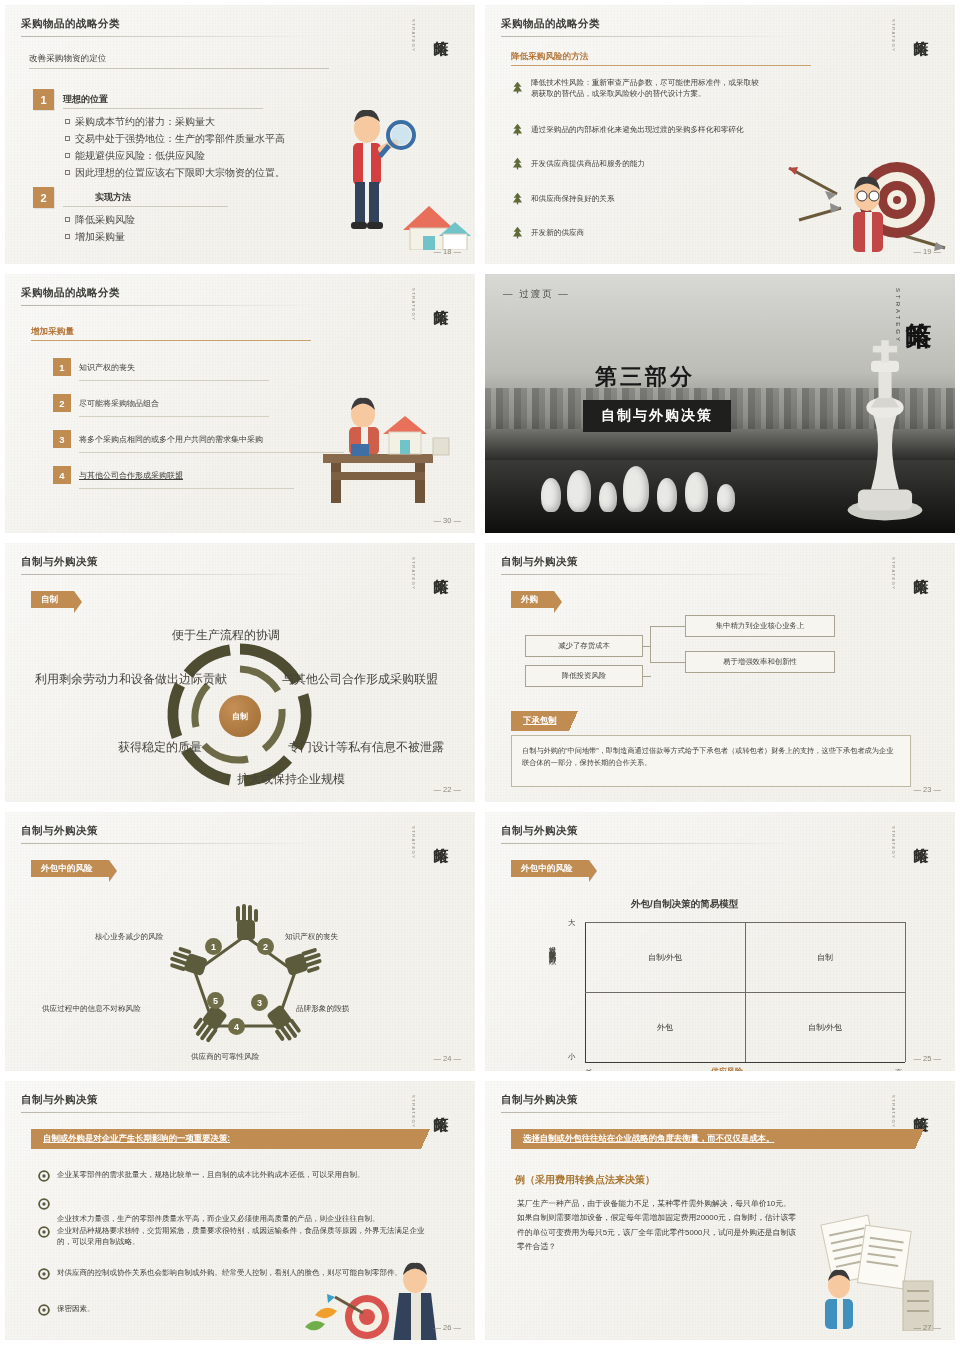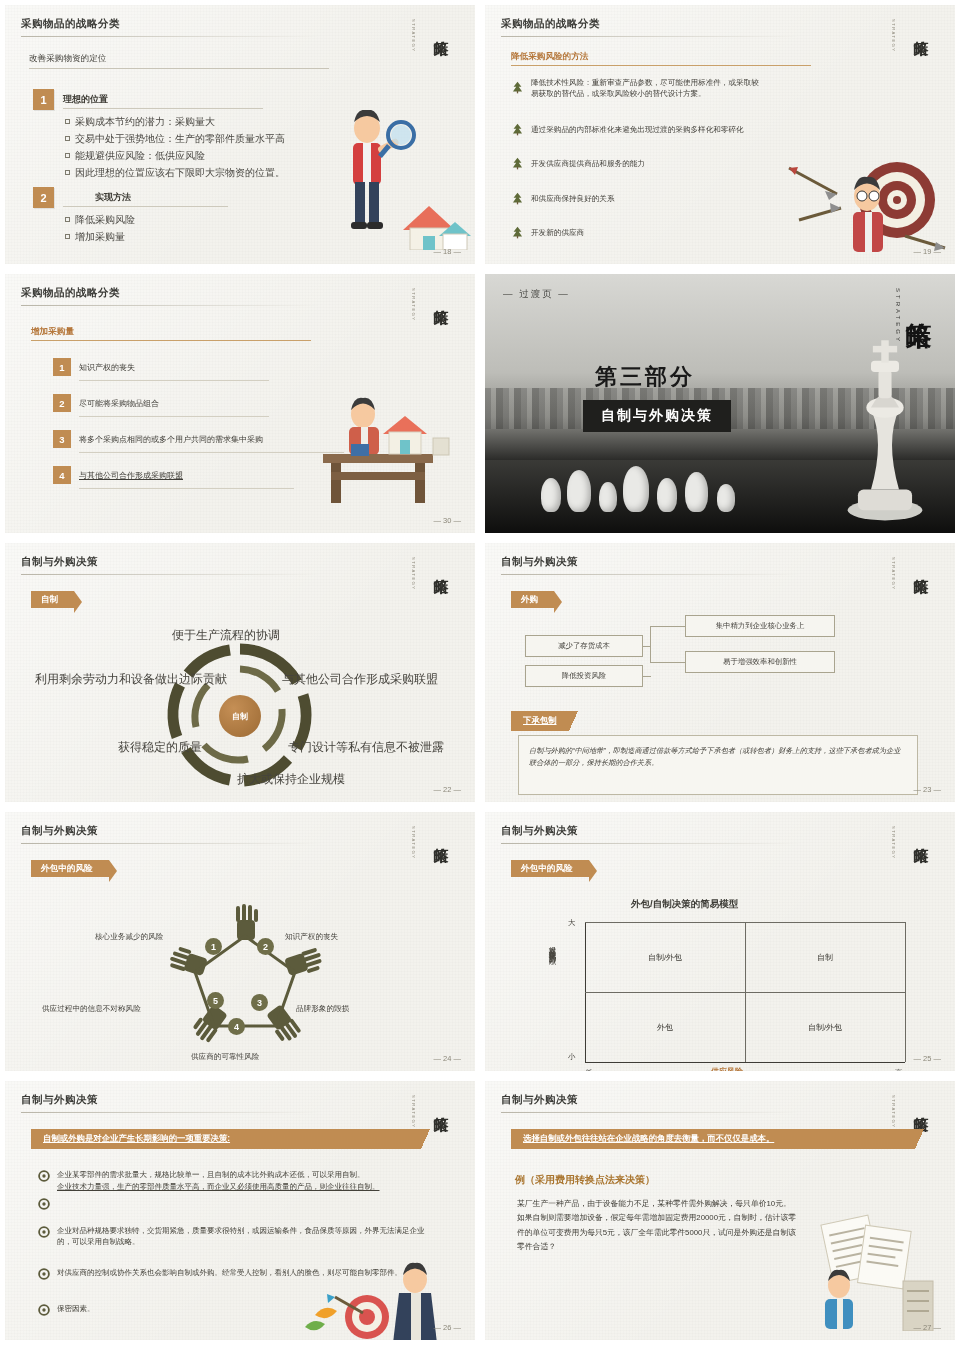--- a/index.html
+++ b/index.html
@@ -619,21 +619,21 @@
     <div class="obox" style="left:200px; top:72px;  width:150px; height:22px;">集中精力到企业核心业务上</div>
     <div class="obox" style="left:200px; top:108px; width:150px; height:22px;">易于增强效率和创新性</div>
 
     <div class="oline" style="left:165px; top:83px; width:35px; height:1px;"></div>
     <div class="oline" style="left:165px; top:119px; width:35px; height:1px;"></div>
     <div class="oline" style="left:165px; top:83px; width:1px; height:36px;"></div>
     <div class="oline" style="left:158px; top:103px; width:8px; height:1px;"></div>
     <div class="oline" style="left:158px; top:133px; width:8px; height:1px;"></div>
 
     <div class="tagbar wide" style="left:26px; top:168px;">下承包制</div>
-    <div class="note" style="left:33px; top:192px; width:400px; height:60px;font-style:italic;">自制与外购的“中间地带”，即制造商通过借款等方式给予下承包者（或转包者）财务上的支持，这些下承包者成为企业联合体的一部分，保持长期的合作关系。</div>
+    <div class="note" style="left:26px; top:192px; width:400px; height:52px;">自制与外购的“中间地带”，即制造商通过借款等方式给予下承包者（或转包者）财务上的支持，这些下承包者成为企业联合体的一部分，保持长期的合作关系。</div>
 
     <div class="pagenum">— 23 —</div>
   </div>
 
   <div class="slide">
     <div class="slide-inner"></div>
       <div class="paper-tex"></div>
     <div class="s-title">自制与外购决策</div>
     <div class="s-rule"></div>
     <div class="brand">
@@ -750,21 +750,21 @@
     <svg class="gear" style="left:32px; top:88px;" viewBox="0 0 20 20">
         <circle cx="10" cy="10" r="7" fill="none" stroke="#5c5b3c" stroke-width="2.6"></circle>
         <circle cx="10" cy="10" r="2.4" fill="#5c5b3c"></circle>
       </svg>
     <div class="gbullet" style="left:52px; top:88px; width:370px;">企业某零部件的需求批量大，规格比较单一，且自制的成本比外购成本还低，可以采用自制。</div>
 
     <svg class="gear" style="left:32px; top:116px;" viewBox="0 0 20 20">
         <circle cx="10" cy="10" r="7" fill="none" stroke="#5c5b3c" stroke-width="2.6"></circle>
         <circle cx="10" cy="10" r="2.4" fill="#5c5b3c"></circle>
       </svg>
-    <div class="gbullet" style="left:52px; top:100px; width:380px;text-decoration:underline;">企业技术力量强，生产的零部件质量水平高，而企业又必须使用高质量的产品，则企业往往自制。</div>
+    <div class="gbullet" style="left:52px; top:132px; width:380px;">企业技术力量强，生产的零部件质量水平高，而企业又必须使用高质量的产品，则企业往往自制。</div>
 
     <svg class="gear" style="left:32px; top:144px;" viewBox="0 0 20 20">
         <circle cx="10" cy="10" r="7" fill="none" stroke="#5c5b3c" stroke-width="2.6"></circle>
         <circle cx="10" cy="10" r="2.4" fill="#5c5b3c"></circle>
       </svg>
     <div class="gbullet" style="left:52px; top:144px; width:380px;">企业对品种规格要求独特，交货期紧急，质量要求很特别，或因运输条件，食品保质等原因，外界无法满足企业的，可以采用自制战略。</div>
 
     <svg class="gear" style="left:32px; top:186px;" viewBox="0 0 20 20">
         <circle cx="10" cy="10" r="7" fill="none" stroke="#5c5b3c" stroke-width="2.6"></circle>
         <circle cx="10" cy="10" r="2.4" fill="#5c5b3c"></circle>

